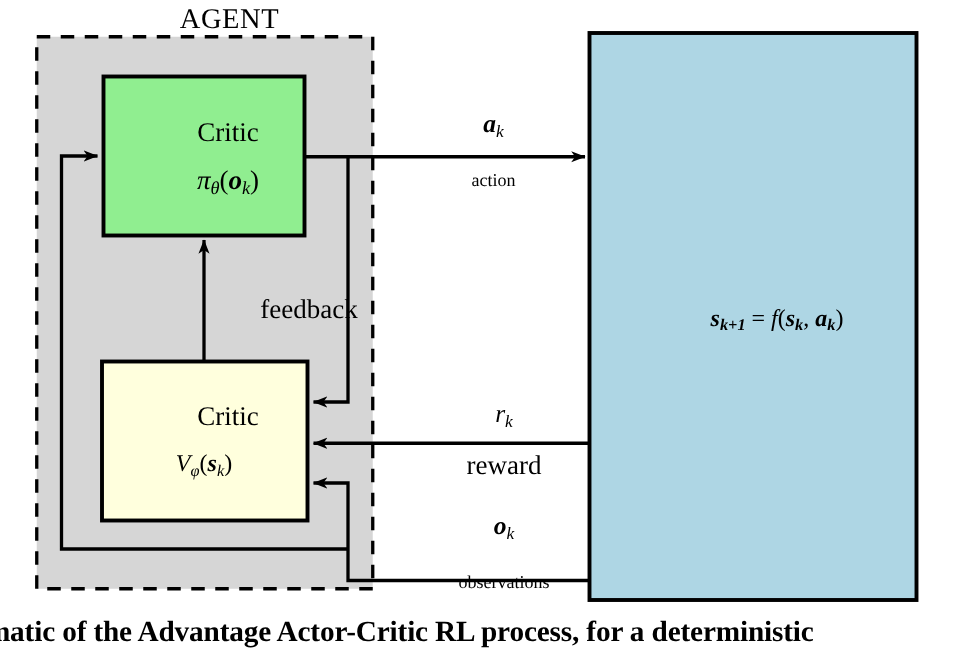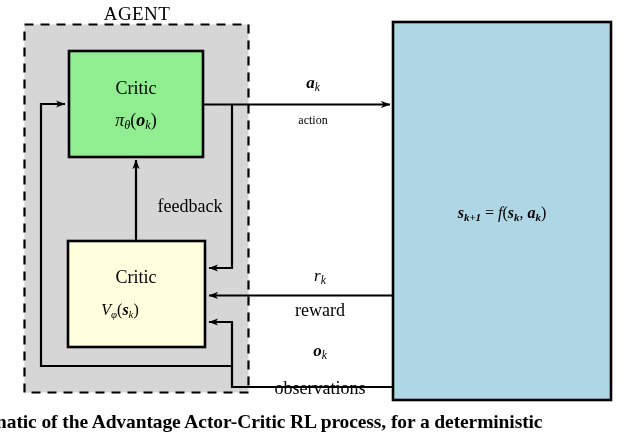--- a/index.html
+++ b/index.html
@@ -28,20 +28,21 @@
     width: 640px;
     height: 442px;
   }
 
   
   .lbl {
     position: absolute;
     white-space: nowrap;
     line-height: 1;
     font-family: "Liberation Serif", "DejaVu Serif", serif;
+    margin-left: 16px;
   }
   .center {
     transform: translate(-50%, -50%);
   }
 
   #agent-title {
     left: 137px;
     top: 13px;
     font-size: 19px;
     letter-spacing: 0.4px;
@@ -61,21 +62,21 @@
   #env-eq1 { left: 502px; top: 214px; font-size: 16px; }
   #env-eq2 { left: 502px; top: 246px; font-size: 16px; }
 
   #feedback-label { left: 190px; top: 206px; font-size: 18px; }
 
   #action-sym   { left: 313px; top: 84px;  font-size: 17px; }
   #action-word  { left: 313px; top: 120px; font-size: 12px; }
   #reward-sym   { left: 320px; top: 277px; font-size: 17px; }
   #reward-word  { left: 320px; top: 310px; font-size: 18px; }
   #obs-sym      { left: 320px; top: 352px; font-size: 17px; }
-  #obs-word     { left: 320px; top: 388px; font-size: 18px; }
+  #obs-word     { left: 320px; top: 388px; font-size: 12px; }
 
   
   .mbi { font-style: italic; font-weight: bold; }
   .mi  { font-style: italic; }
   .sub {
     font-size: 0.68em;
     vertical-align: -0.28em;
     font-style: italic;
     font-weight: normal;
   }

